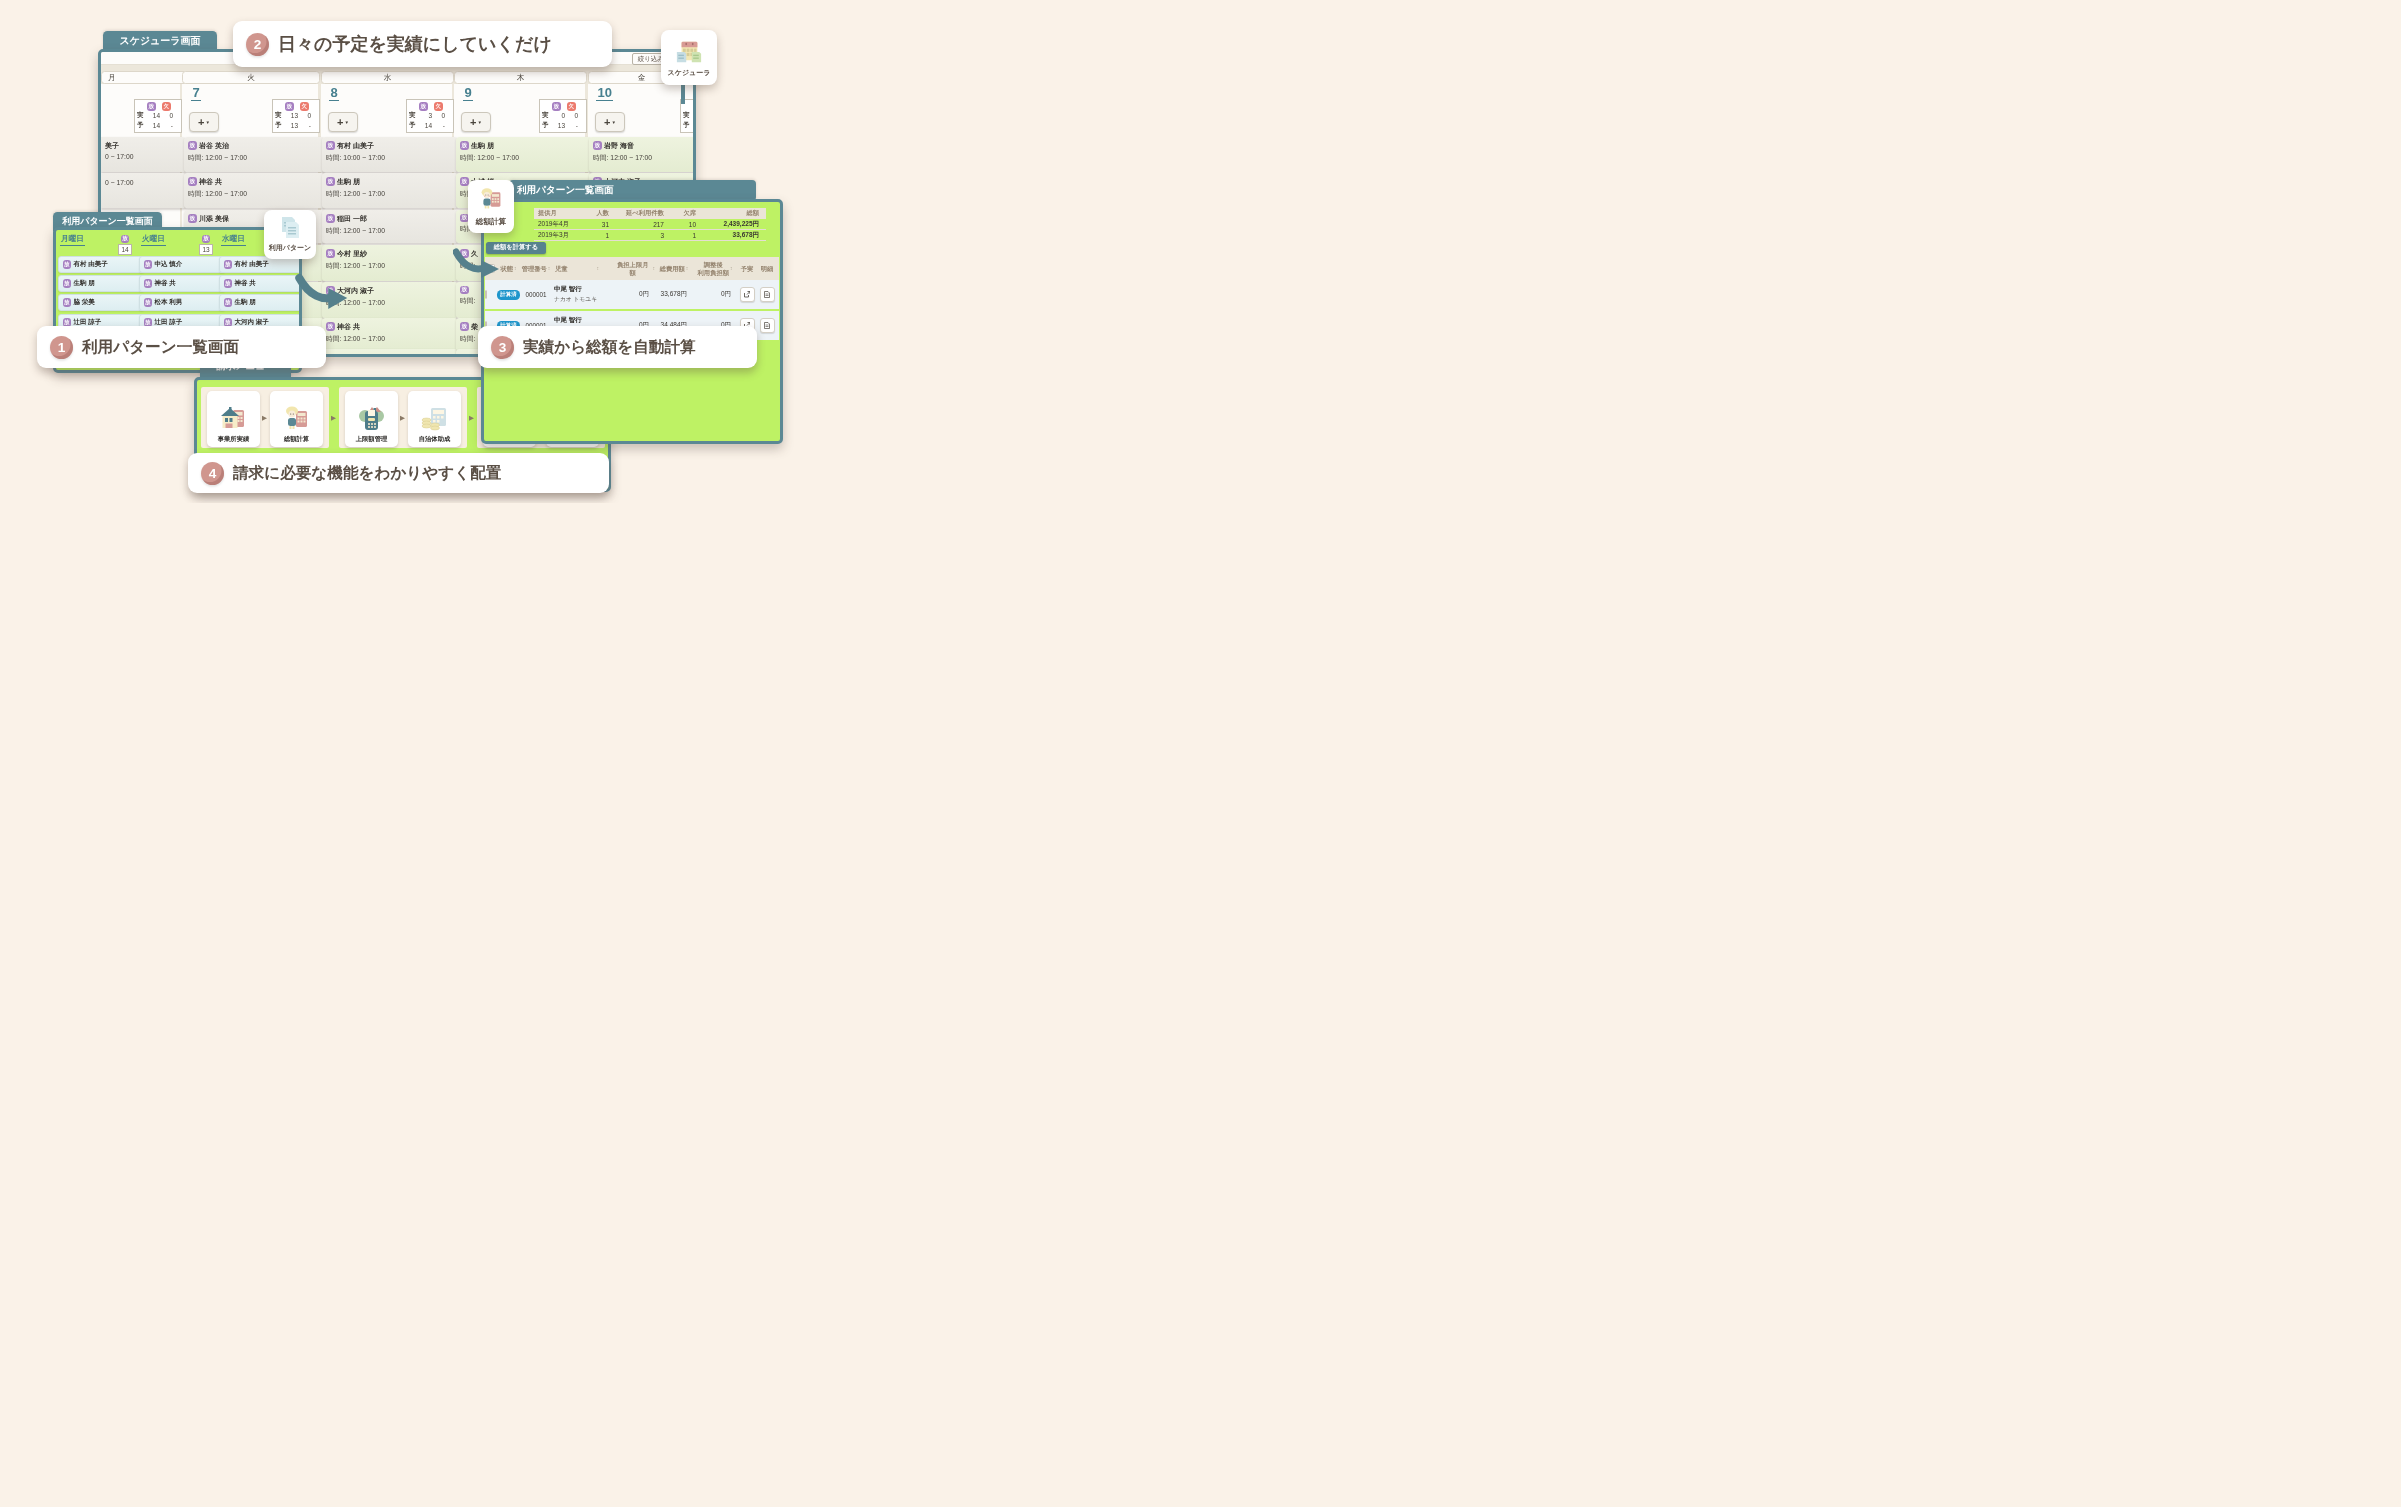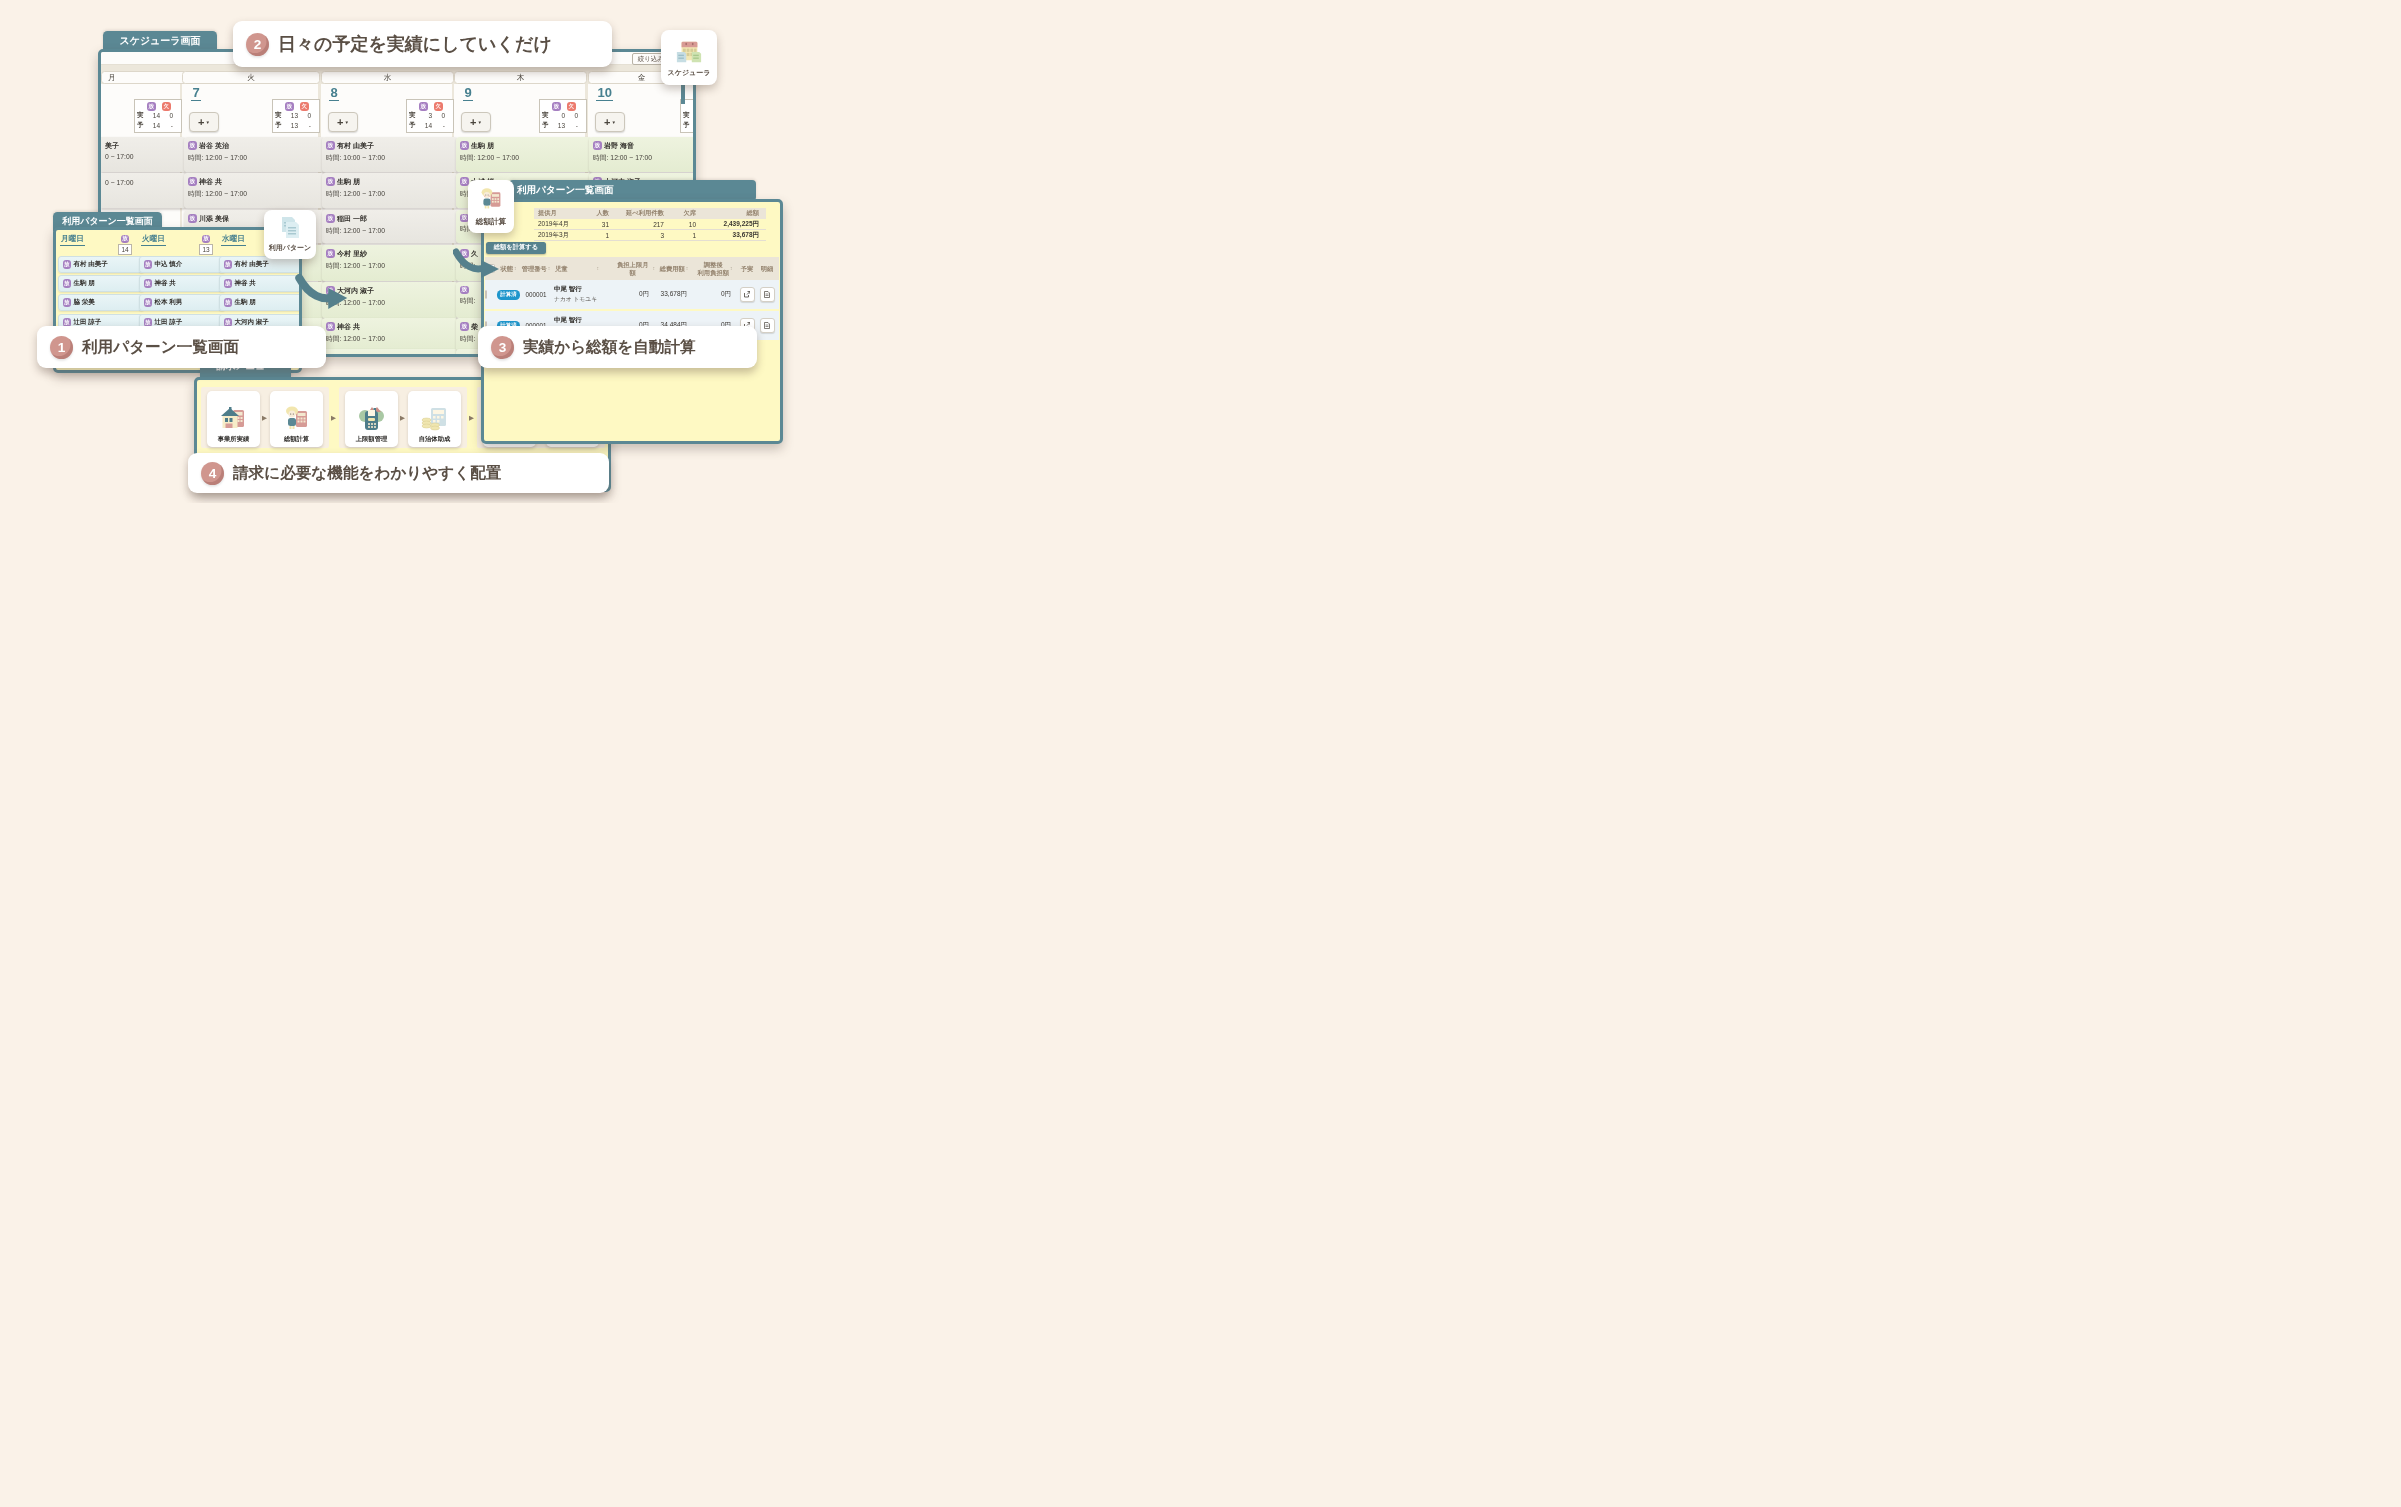--- a/index.html
+++ b/index.html
@@ -1,19 +1,19 @@
 <!DOCTYPE html>
 <html style="font-size:8px"><head>
 <meta charset="utf-8">
 <style>
   html,body{margin:0;padding:0;background:#faf2e8;font-family:"Liberation Sans","DejaVu Sans",sans-serif;}
   .stage{position:relative;width:801px;height:503px;overflow:hidden;background:#faf2e8;}
   .abs{position:absolute;}
   
-  .win{position:absolute;background:#fef9c3;border:3px solid #5b8894;border-radius:5px;
+  .win{position:absolute;background:#bef264;border:3px solid #5b8894;border-radius:5px;
        box-shadow:0 5px 11px rgba(70,55,45,.28);overflow:hidden;}
   .tab{position:absolute;background:#5b8894;color:#fff;font-weight:bold;
        border-radius:4.5px 4.5px 0 0;display:flex;align-items:center;justify-content:center;
        box-shadow:0 -1px 3px rgba(70,55,45,.15);}
   
   .callout{position:absolute;background:#fff;border-radius:9px;
        box-shadow:0 4.5px 9px rgba(90,70,60,.33);display:flex;align-items:center;gap:9px;
        padding:0 13px;color:#5a4f45;font-weight:bold;}
   .callout .num{width:23px;height:23px;border-radius:50%;background:#d0968e;color:#fff;
        display:flex;align-items:center;justify-content:center;font-size:13.6px;flex:0 0 auto;

